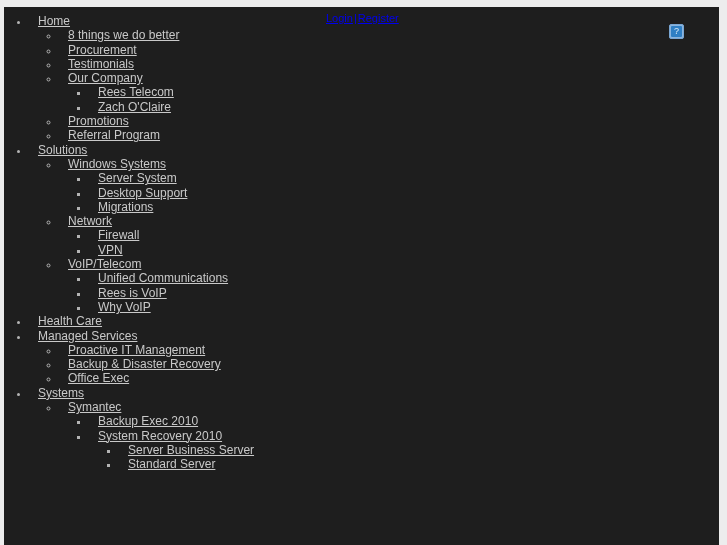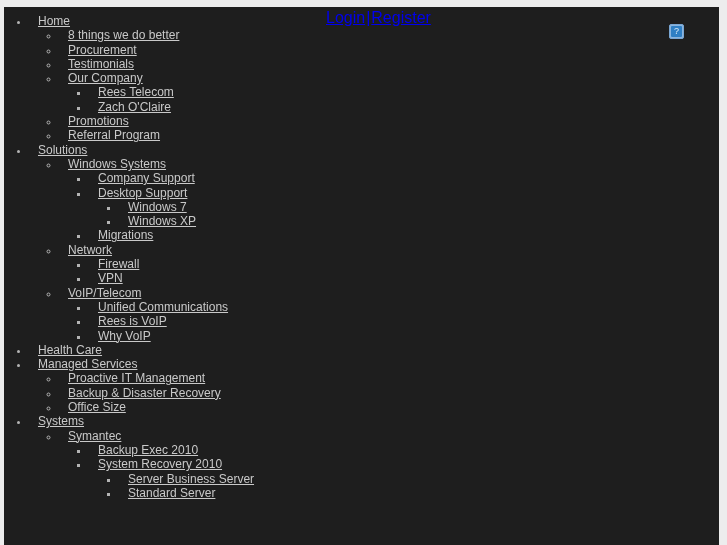--- a/index.html
+++ b/index.html
@@ -39,21 +39,21 @@
     left: 0;
     top: 0;
     right: 0;
     height: 40px;
   }
 
   #auth-links {
     position: absolute;
     left: 322px;
     top: 4px;
-    font-size: 16px;
+    font-size: 11px;
     line-height: 14px;
     white-space: nowrap;
   }
   #auth-links a {
     color: #0000ee;
     text-decoration: underline;
   }
   #auth-links .sep {
     color: #0000ee;
     padding: 0 1px;
@@ -157,42 +157,39 @@
               <li><a href="#">Testimonials</a></li>
               <li><a href="#">Our Company</a><ul>
                   <li><a href="#">Rees Telecom</a></li>
                   <li><a href="#">Zach O'Claire</a></li>
                 </ul></li>
               <li><a href="#">Promotions</a></li>
               <li><a href="#">Referral Program</a></li>
             </ul></li>
           <li><a href="#">Solutions</a><ul>
               <li><a href="#">Windows Systems</a><ul>
-                  <li><a href="#">Company Support</a></li>
-                  <li><a href="#">Desktop Support</a><ul>
-                      <li><a href="#">Windows 7</a></li>
-                      <li><a href="#">Windows XP</a></li>
-                    </ul></li>
+                  <li><a href="#">Server System</a></li>
+                  <li><a href="#">Desktop Support</a></li>
                   <li><a href="#">Migrations</a></li>
                 </ul></li>
               <li><a href="#">Network</a><ul>
                   <li><a href="#">Firewall</a></li>
                   <li><a href="#">VPN</a></li>
                 </ul></li>
               <li><a href="#">VoIP/Telecom</a><ul>
                   <li><a href="#">Unified Communications</a></li>
                   <li><a href="#">Rees is VoIP</a></li>
                   <li><a href="#">Why VoIP</a></li>
                 </ul></li>
             </ul></li>
           <li><a href="#">Health Care</a></li>
           <li><a href="#">Managed Services</a><ul>
               <li><a href="#">Proactive IT Management</a></li>
               <li><a href="#">Backup &amp; Disaster Recovery</a></li>
-              <li><a href="#">Office Size</a></li>
+              <li><a href="#">Office Exec</a></li>
             </ul></li>
           <li><a href="#">Systems</a><ul>
               <li><a href="#">Symantec</a><ul>
                   <li><a href="#">Backup Exec 2010</a></li>
                   <li><a href="#">System Recovery 2010</a><ul>
                       <li><a href="#">Server Business Server</a></li>
                       <li><a href="#">Standard Server</a></li>
                     </ul></li>
                 </ul></li>
             </ul></li>

